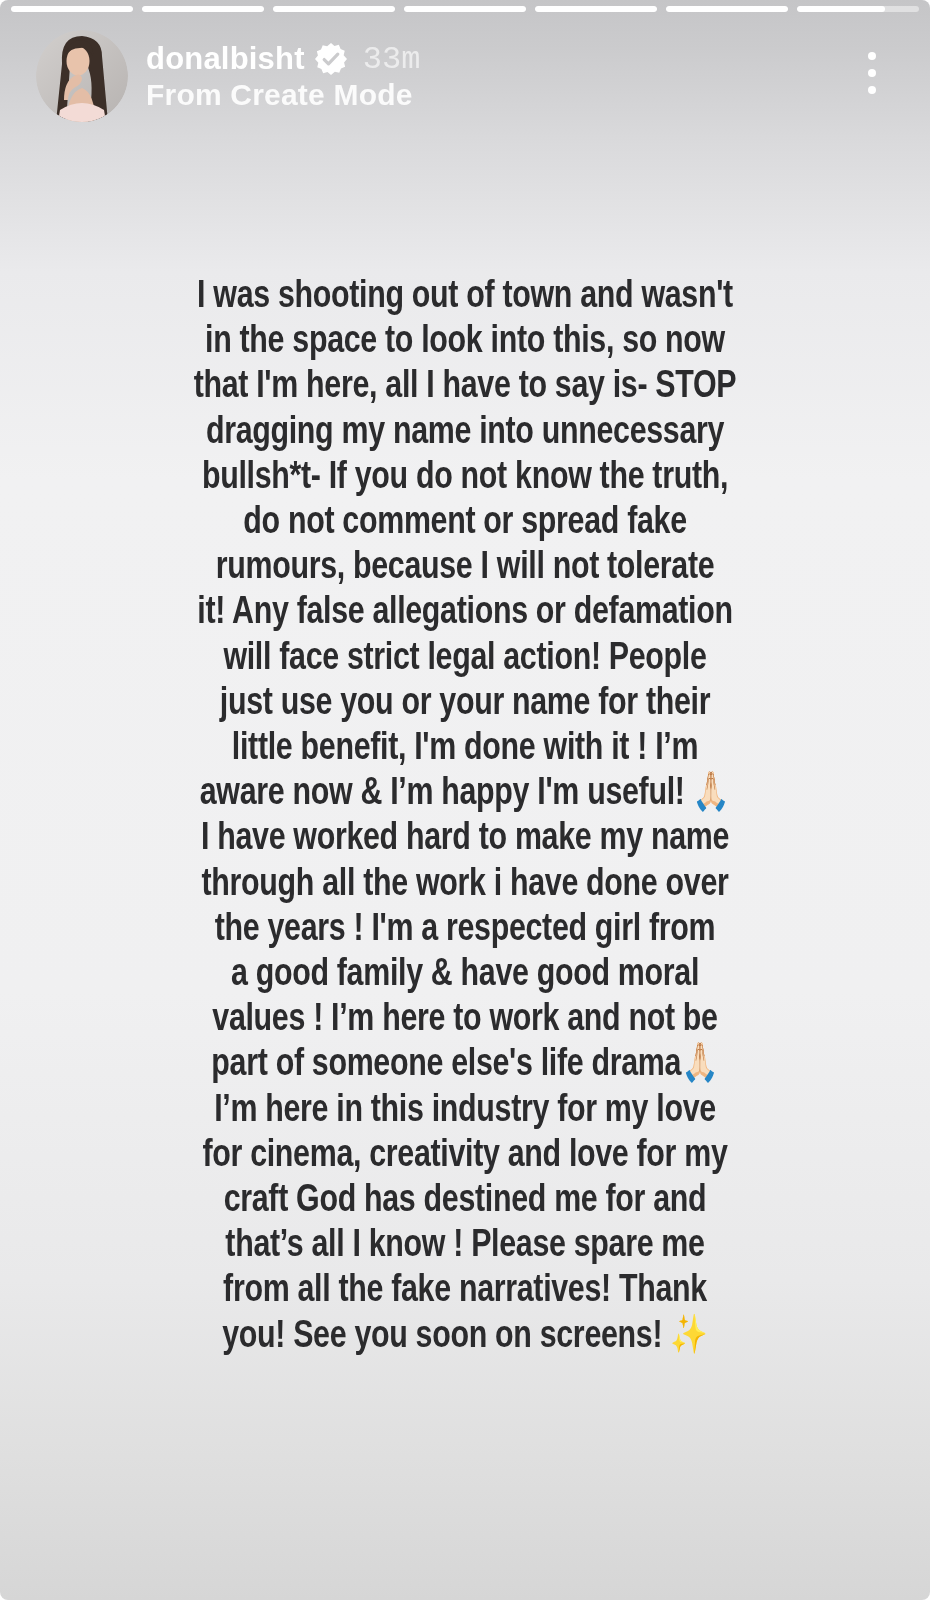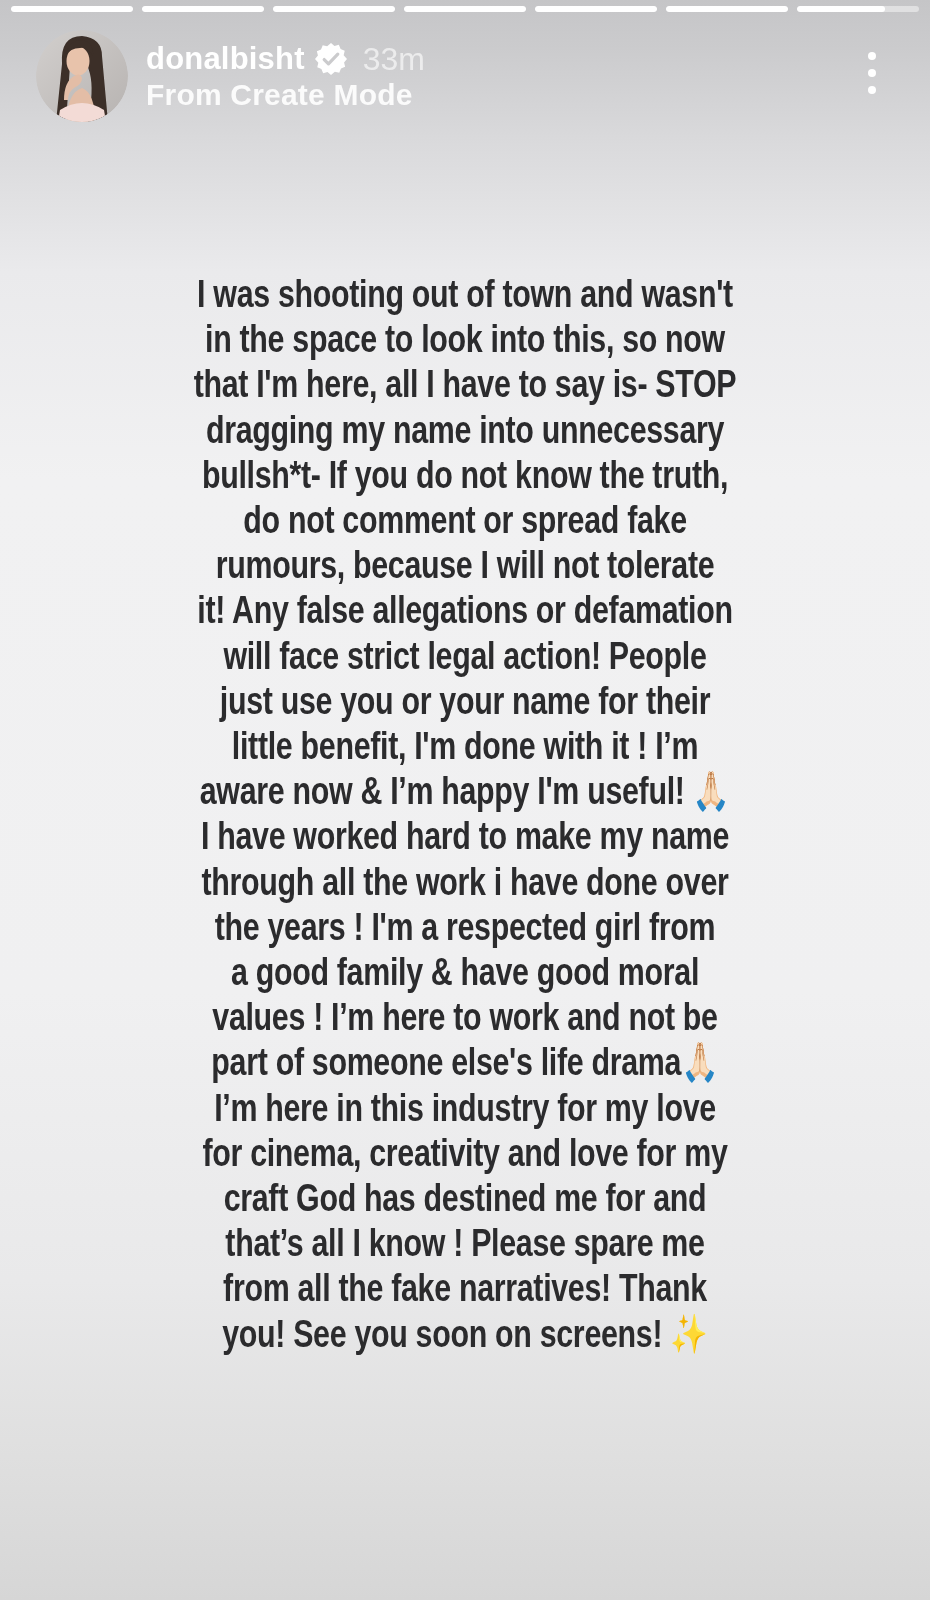--- a/index.html
+++ b/index.html
@@ -14,20 +14,21 @@
     background: linear-gradient(180deg,
       #c5c5c7 0%,
       #cbcbcd 3%,
       #dadadc 9%,
       #eaeaec 17%,
       #f1f1f2 30%,
       #f0f0f1 62%,
       #e9e9ea 80%,
       #e0e0e0 90%,
       #d6d6d6 100%);
+    border-radius: 8px;
   }
 
   
   .progress-row {
     position: absolute;
     top: 6px; left: 11px; right: 11px;
     height: 6px;
     display: flex;
     gap: 9px;
   }
@@ -78,20 +79,21 @@
   .badge {
     width: 32px; height: 32px;
     margin-left: 10px;
     display: inline-block;
   }
   .timestamp {
     margin-left: 16px;
     color: rgba(255,255,255,0.62);
     font-size: 32px;
     font-weight: 400;
+    font-family: Liberation Mono, monospace;
   }
   .subtitle {
     color: rgba(255,255,255,0.9);
     font-size: 30px;
     font-weight: 600;
     letter-spacing: 0.2px;
   }
 
   
   .kebab {

